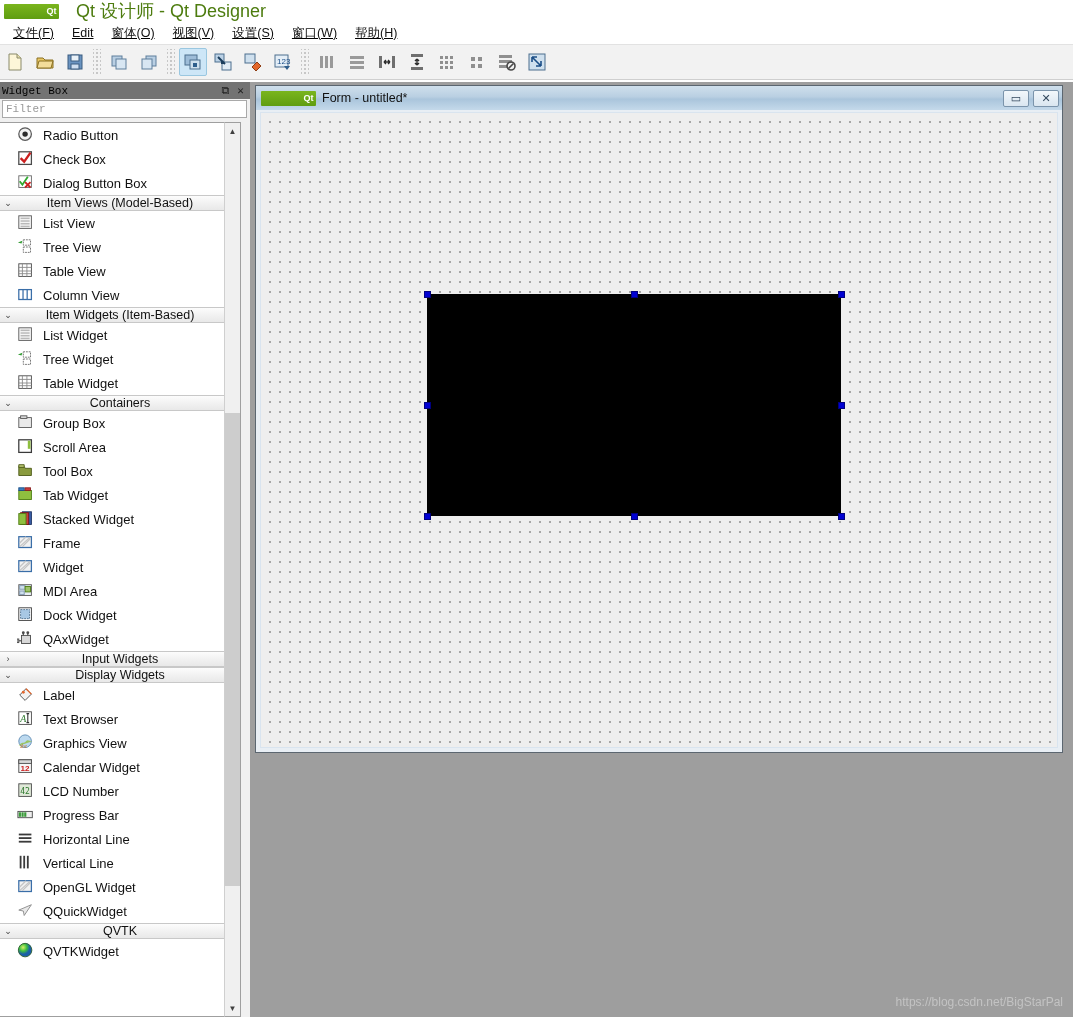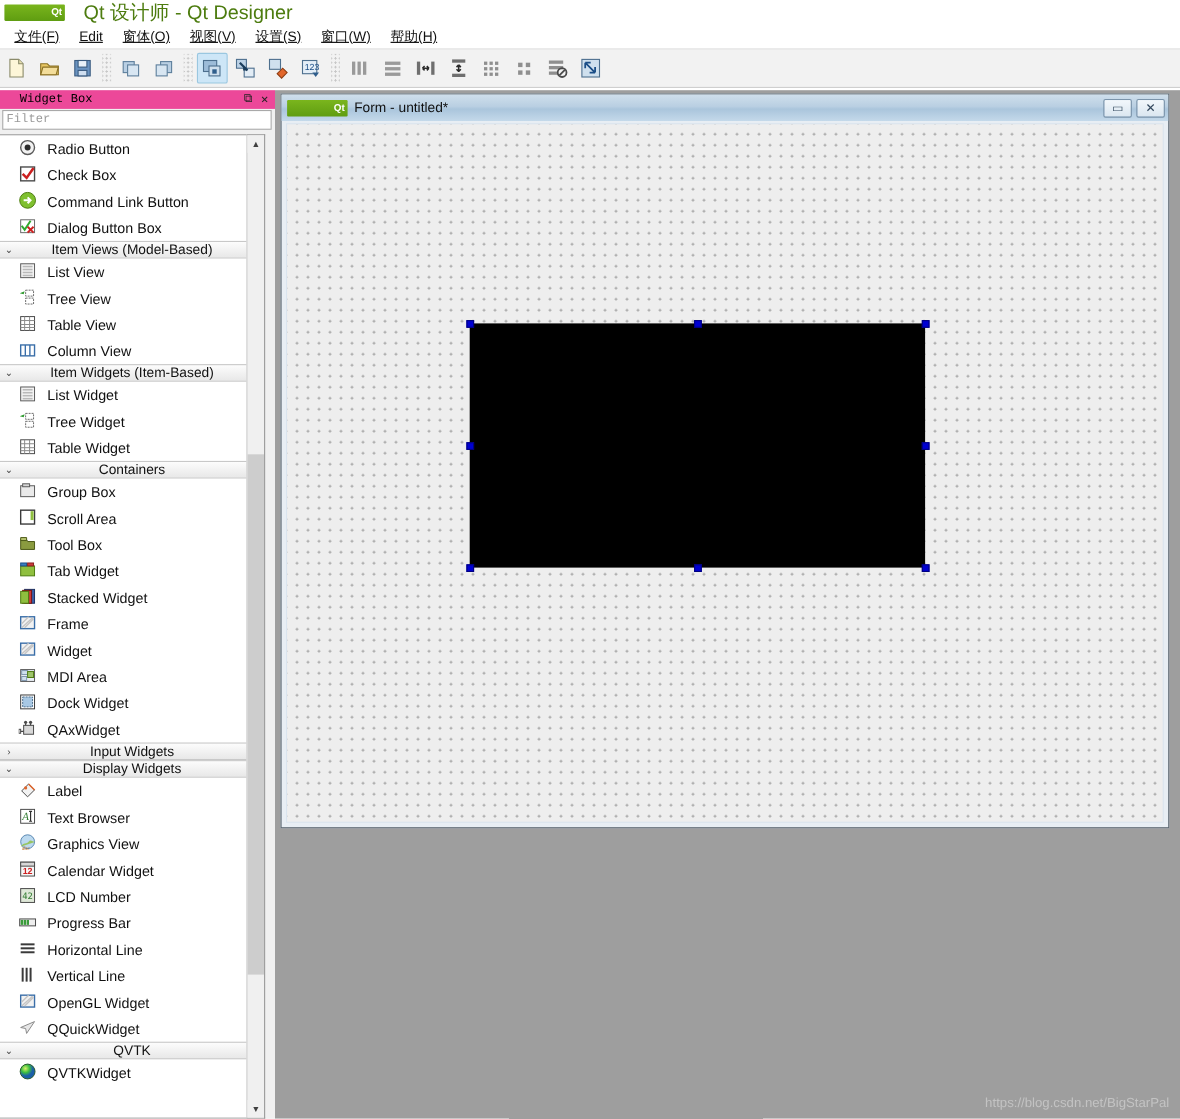--- a/index.html
+++ b/index.html
@@ -103,25 +103,25 @@
     left: 0; top: 82px;
     width: 250px;
     height: 935px;
     background: #f0f0f0;
     box-sizing: border-box;
   }
   #wb-header {
     height: 17px;
     display: flex;
     align-items: center;
-    padding: 0 2px 0 18px;
+    padding: 0 2px 0 2px;
     font-family: "Liberation Mono", monospace;
     font-size: 11px;
     color: #000;
-    background: #ec4899;
+    background: #737373;
   }
   #wb-header .wb-title { flex: 1; }
   #wb-header .wb-btn {
     width: 15px; height: 14px;
     display: flex; align-items: center; justify-content: center;
     font-size: 11px; color: #222;
   }
   #wb-filter {
     margin: 1px 3px 2px 2px;
     height: 18px;
@@ -470,29 +470,20 @@
           <svg width="18" height="18" viewBox="0 0 20 20">
             <rect x="2" y="2" width="14" height="14" fill="#fff" stroke="#4a4a4a" stroke-width="1.4"></rect>
             <path d="M4 9l4 4 7-10" stroke="#cc2020" stroke-width="2.6" fill="none"></path>
           </svg>
         </div>
         <div class="wb-label">Check Box</div>
       </div>
       <div class="wb-row">
         <div class="wb-icon">
           <svg width="18" height="18" viewBox="0 0 20 20">
-            <circle cx="9" cy="9" r="8" fill="#7fc02f" stroke="#4d7c10"></circle>
-            <path d="M5 9h7M9 6l3 3-3 3" stroke="#fff" stroke-width="2" fill="none"></path>
-          </svg>
-        </div>
-        <div class="wb-label">Command Link Button</div>
-      </div>
-      <div class="wb-row">
-        <div class="wb-icon">
-          <svg width="18" height="18" viewBox="0 0 20 20">
             <rect x="2" y="2" width="14" height="13" fill="#fff" stroke="#6a6a6a"></rect>
             <path d="M3 8l3 4 6-9" stroke="#2faa2f" stroke-width="2" fill="none"></path>
             <path d="M9 9l6 6M15 9l-6 6" stroke="#cc2020" stroke-width="2"></path>
           </svg>
         </div>
         <div class="wb-label">Dialog Button Box</div>
       </div>
       <div class="wb-group">
         <div class="chev">⌄</div>
         <div class="wb-group-label">Item Views (Model-Based)</div>

